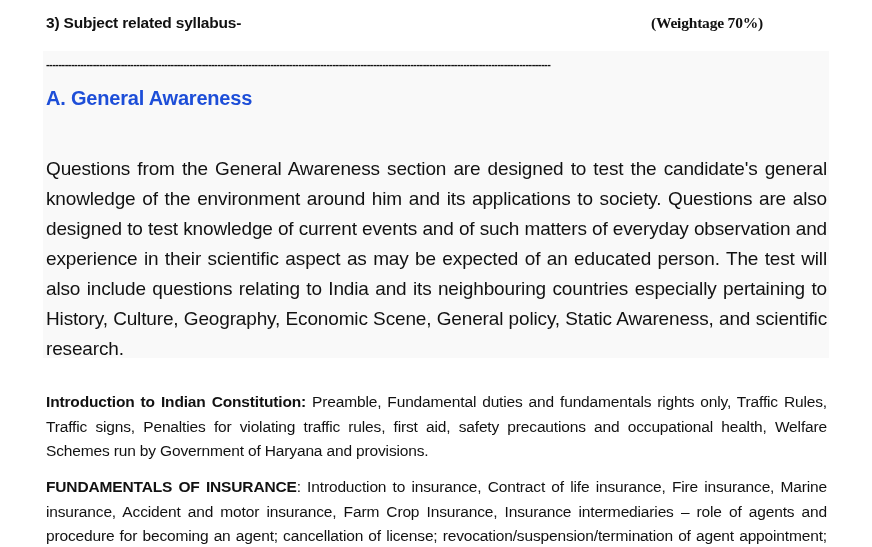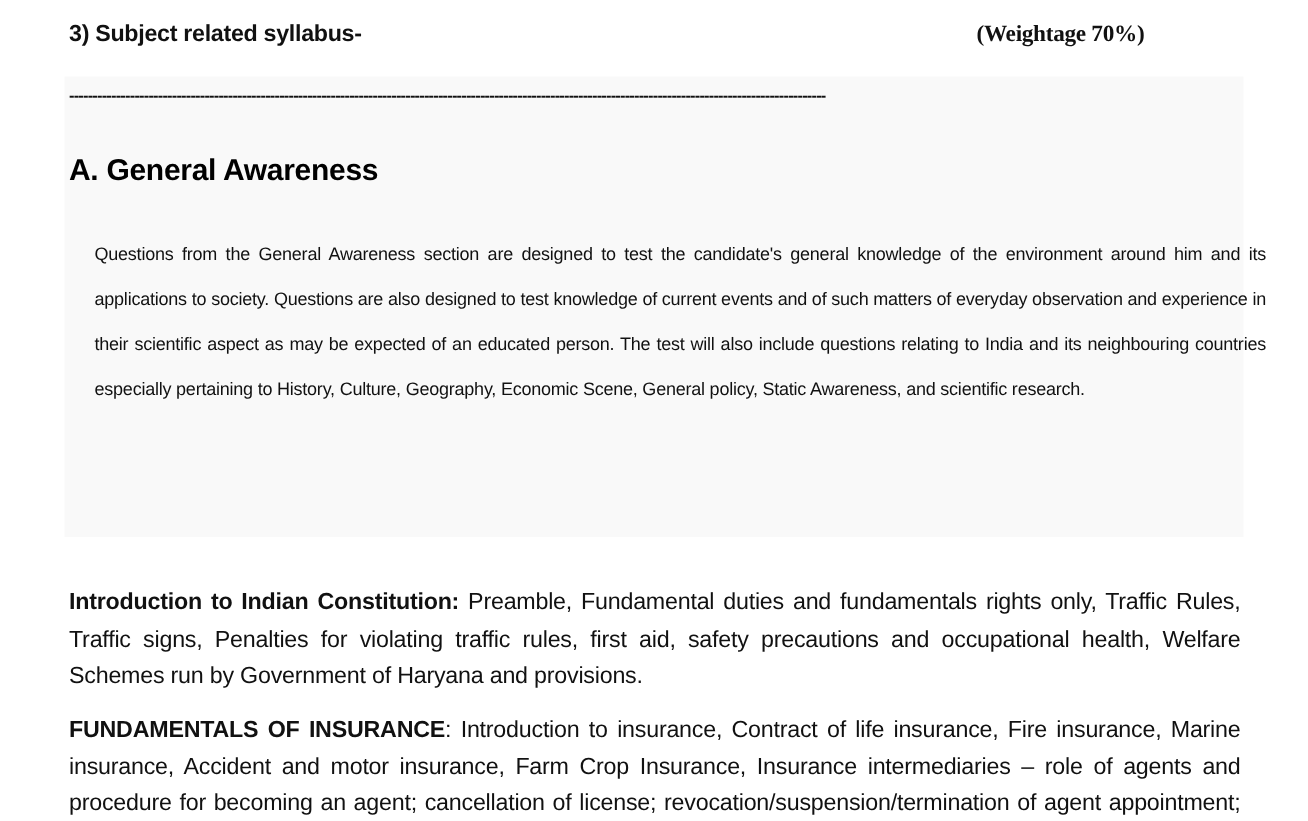--- a/index.html
+++ b/index.html
@@ -57,32 +57,32 @@
       white-space: nowrap;
       font-size: 11px;
       font-weight: bold;
       color: #111111;
       letter-spacing: -0.55px;
       line-height: 14px;
     }
     .section-heading {
       position: absolute;
       left: 3px;
-      top: 52px;
+      top: 36px;
       font-size: 20px;
       font-weight: bold;
-      color: #000000;
+      color: #1d4ed8;
       letter-spacing: -0.2px;
     }
     .panel-body {
       position: absolute;
-      left: 20px;
+      left: 3px;
       top: 103px;
       width: 781px;
-      font-size: 12px;
+      font-size: 19px;
       line-height: 30px;
       text-align: justify;
       color: #111111;
       letter-spacing: -0.15px;
     }
     .para {
       position: absolute;
       left: 46px;
       width: 781px;
       font-size: 15.5px;

